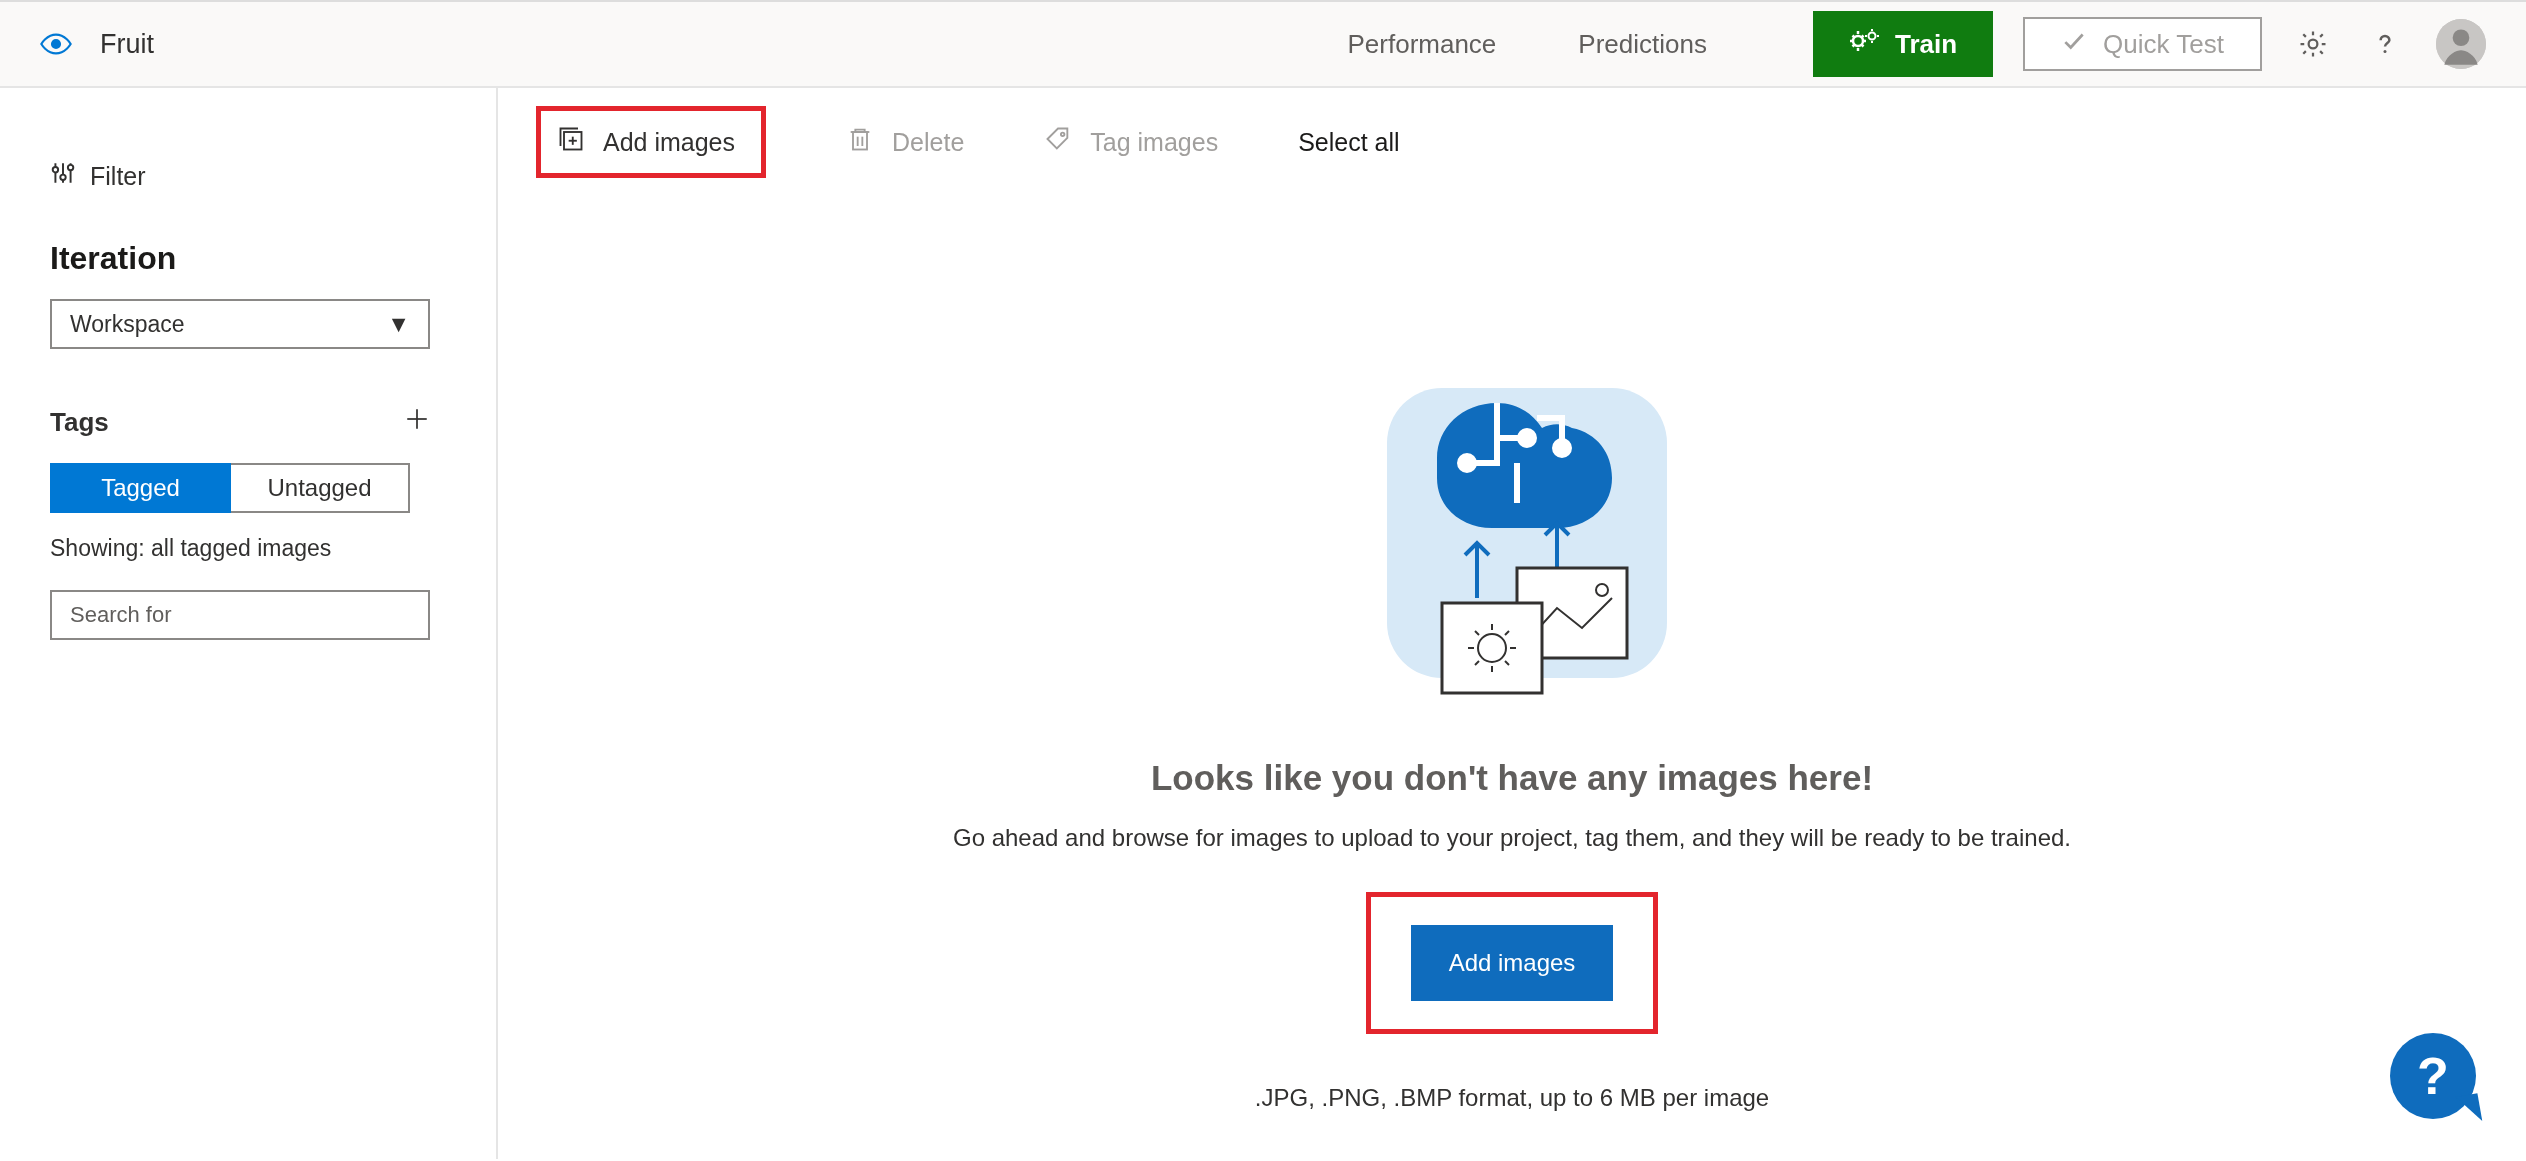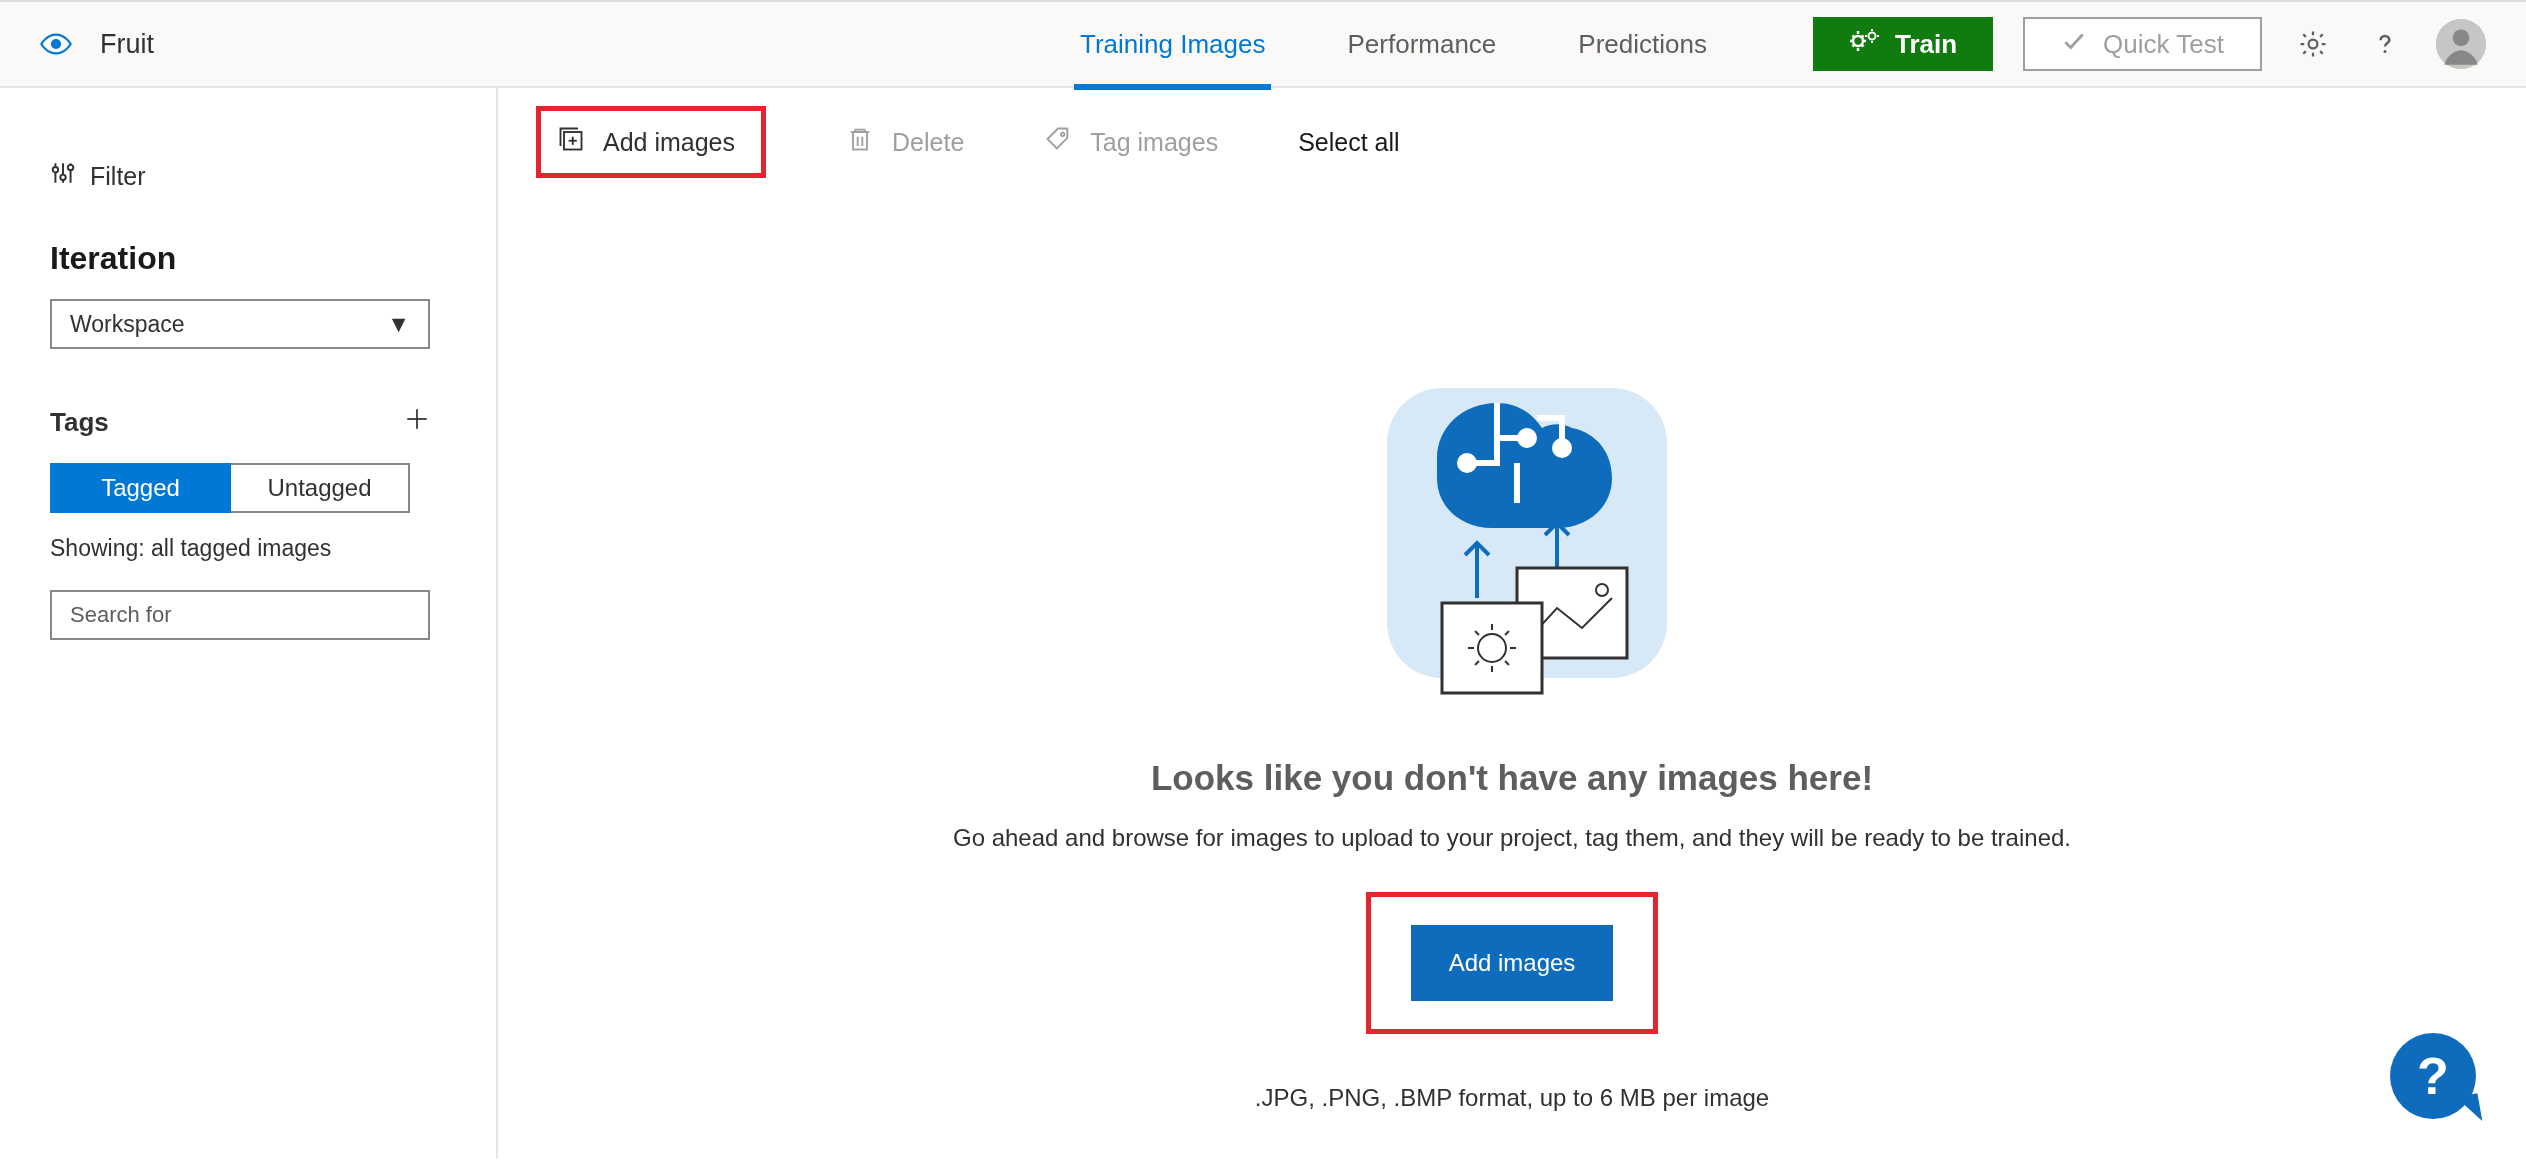--- a/index.html
+++ b/index.html
@@ -23,21 +23,21 @@
   .nav-tabs { display: flex; margin-left: auto; gap: 70px; }
   .nav-tab { font-size: 26px; color: #605e5c; padding: 0 6px; height: 88px; display: flex; align-items: center; cursor: pointer; position: relative; }
   .nav-tab.active { color: #0078d4; }
   .nav-tab.active::after {
     content: ""; position: absolute; left: 0; right: 0; bottom: -2px;
     height: 6px; background: #0078d4;
   }
 
   .header-right { display: flex; align-items: center; gap: 30px; margin-left: 100px; }
   .btn-train {
-    background: #107c10; color: #fff; border: none; height: 54px; padding: 0 36px;
+    background: #107c10; color: #fff; border: none; height: 66px; padding: 0 36px;
     font-size: 26px; font-weight: 600; display: flex; align-items: center; gap: 16px;
     cursor: pointer;
   }
   .btn-quicktest {
     background: #fff; color: #a19f9d; border: 2px solid #a19f9d; height: 54px; padding: 0 36px;
     font-size: 26px; display: flex; align-items: center; gap: 16px; cursor: pointer;
   }
   .icon-btn { width: 42px; height: 42px; display: flex; align-items: center; justify-content: center; cursor: pointer; color: #605e5c; }
   .icon-btn svg { width: 30px; height: 30px; }
   .avatar { width: 50px; height: 50px; border-radius: 50%; background: #c8c6c4; display:flex; align-items:center; justify-content:center; }
@@ -98,21 +98,20 @@
     <span class="eye-icon">
       <svg viewBox="0 0 24 24" fill="none" stroke="#0078d4" stroke-width="1.6">
         <path d="M1 12s4-7 11-7 11 7 11 7-4 7-11 7S1 12 1 12z"></path>
         <circle cx="12" cy="12" r="3" fill="#0078d4"></circle>
       </svg>
     </span>
     <span class="project-title">Fruit</span>
   </div>
 
   <div class="nav-tabs">
-    <div class="nav-tab active">Training Images</div>
     <div class="nav-tab">Performance</div>
     <div class="nav-tab">Predictions</div>
   </div>
 
   <div class="header-right">
     <button class="btn-train">
       <span>
         <svg width="30" height="26" viewBox="0 0 30 26" fill="#fff">
           <circle cx="9" cy="13" r="5" fill="none" stroke="#fff" stroke-width="2.5"></circle>
           <g stroke="#fff" stroke-width="2.5">

